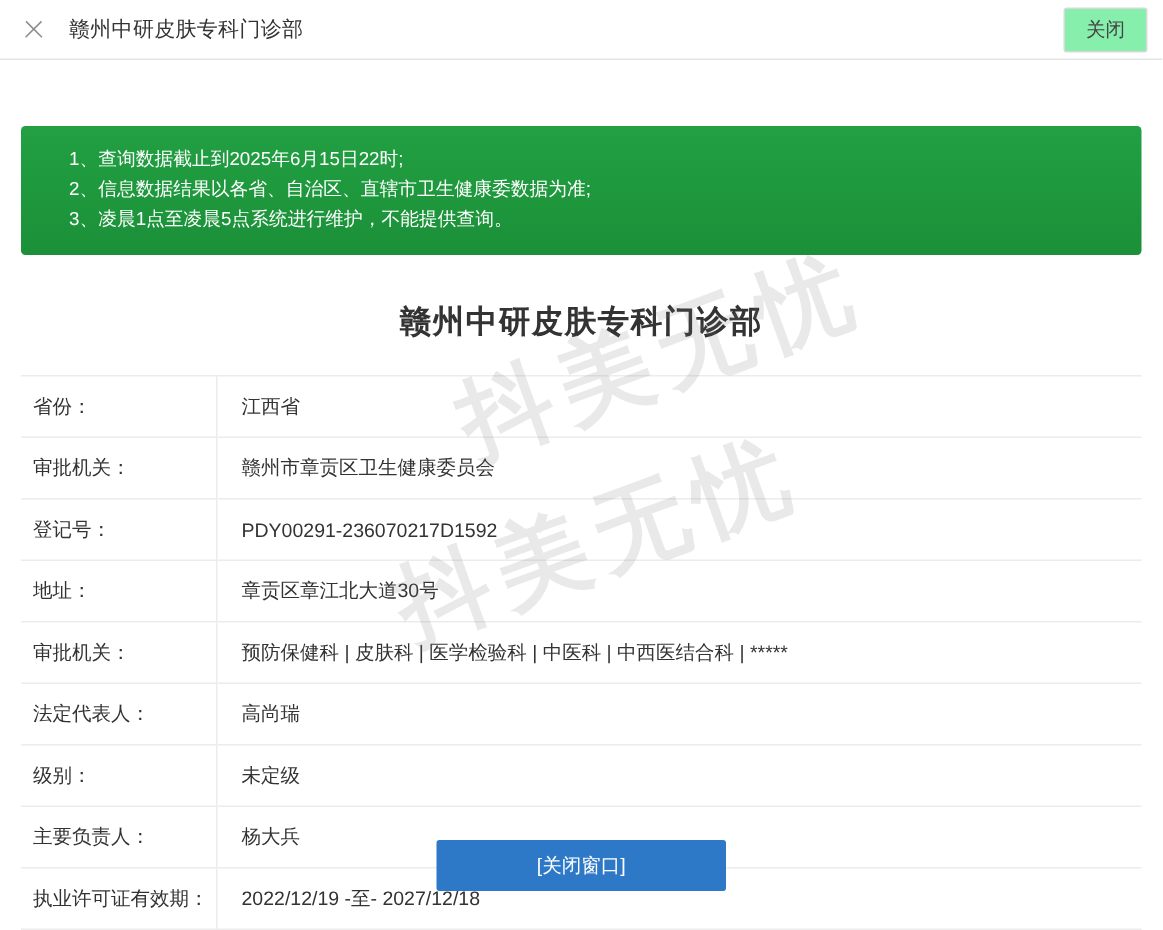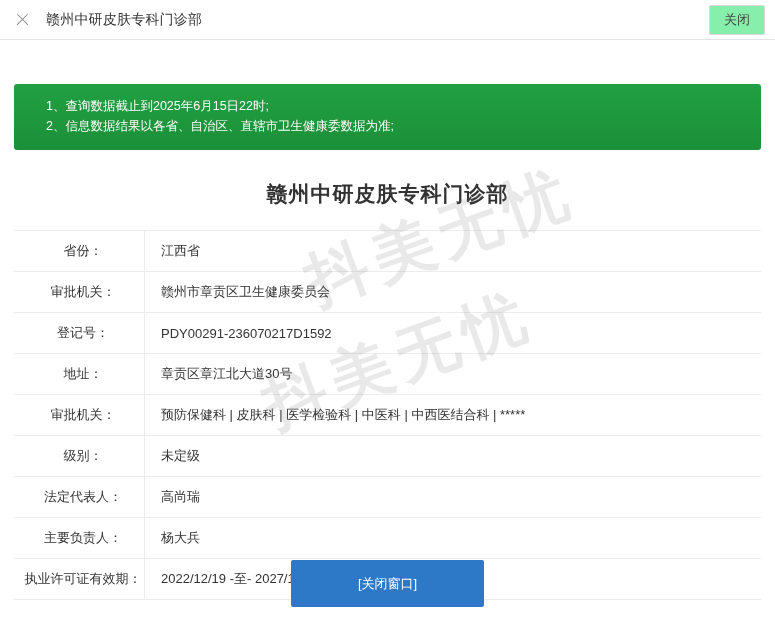--- a/index.html
+++ b/index.html
@@ -109,21 +109,21 @@
     background: transparent;
   }
   table.info tr {
     border-bottom: 1px solid #ececec;
   }
   table.info tr:first-child {
     border-top: 1px solid #ececec;
   }
   table.info th {
     width: 122px;
-    text-align: center;
+    text-align: left;
     font-weight: normal;
     color: #333;
     font-size: 13px;
     padding: 11px 0 11px 8px;
     vertical-align: middle;
     border-right: 1px solid #ececec;
   }
   table.info td {
     color: #333;
     font-size: 13px;
@@ -161,21 +161,21 @@
     left: 0;
     bottom: 0;
     width: 775px;
     height: 72px;
   }
   .btn-close-window {
     position: absolute;
     left: 291px;
     top: 12px;
     width: 193px;
-    height: 47px;
+    height: 34px;
     background: #2e79c7;
     color: #ffffff;
     font-size: 13px;
     border: none;
     border-radius: 2px;
     cursor: pointer;
     font-family: "Liberation Sans", sans-serif;
   }
   .credit {
     position: absolute;
@@ -195,20 +195,21 @@
   <div class="close-x"></div>
   <div class="win-title">赣州中研皮肤专科门诊部</div>
   <button class="btn-close-top">关闭</button>
 </div>
 
 <div class="content">
 
   <div class="notice">
     <div class="notice-line">1、查询数据截止到2025年6月15日22时;</div>
     <div class="notice-line">2、信息数据结果以各省、自治区、直辖市卫生健康委数据为准;</div>
+    <div class="notice-line">3、凌晨1点至凌晨5点系统进行维护，不能提供查询。</div>
   </div>
 
   <div class="doc-title">赣州中研皮肤专科门诊部</div>
 
   <table class="info">
     <tbody>
       <tr>
         <th>省份：</th>
         <td>江西省</td>
       </tr>
@@ -222,26 +223,26 @@
       </tr>
       <tr>
         <th>地址：</th>
         <td>章贡区章江北大道30号</td>
       </tr>
       <tr>
         <th>审批机关：</th>
         <td>预防保健科 | 皮肤科 | 医学检验科 | 中医科 | 中西医结合科 | *****</td>
       </tr>
       <tr>
+        <th>法定代表人：</th>
+        <td>高尚瑞</td>
+      </tr>
+      <tr>
         <th>级别：</th>
         <td>未定级</td>
-      </tr>
-      <tr>
-        <th>法定代表人：</th>
-        <td>高尚瑞</td>
       </tr>
       <tr>
         <th>主要负责人：</th>
         <td>杨大兵</td>
       </tr>
       <tr>
         <th>执业许可证有效期：</th>
         <td>2022/12/19 -至- 2027/12/18</td>
       </tr>
     </tbody>

